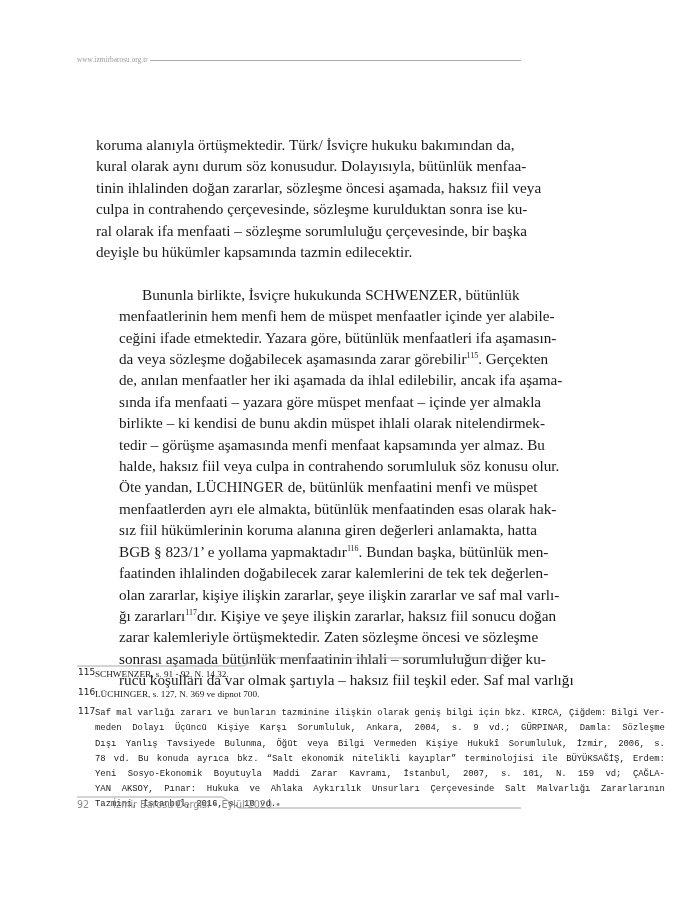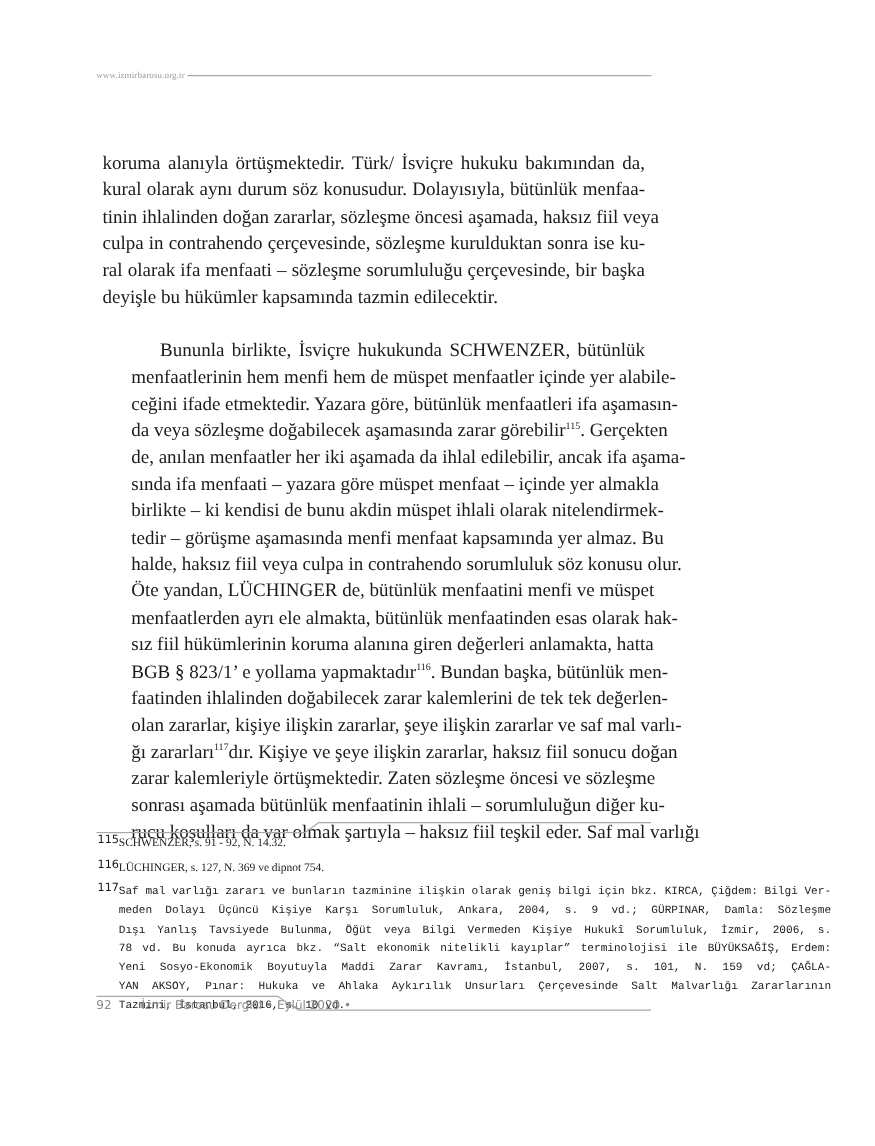--- a/index.html
+++ b/index.html
@@ -42,21 +42,21 @@
       position: absolute;
       left: 78px;
       top: 116px;
       width: 442px;
       font-size: 15.2px;
       line-height: 21.4px;
       text-align: justify;
       hyphens: manual;
     }
     .para {
-      margin: 4px;
+      margin: 18px;
       text-align: justify;
       text-align-last: left;
     }
     .para + .para {
       margin-top: 21.4px;
     }
     .para.indent {
       text-indent: 23px;
     }
     .line {
@@ -195,21 +195,21 @@
 <div class="footnotes" id="footnotes">
     <div class="fn">
       <span class="fn-num">115</span>
       <span class="fn-text">
         <span class="line last">SCHWENZER, s. 91 - 92, N. 14.32.</span>
       </span>
     </div>
     <div class="fn">
       <span class="fn-num">116</span>
       <span class="fn-text">
-        <span class="line last">LÜCHINGER, s. 127, N. 369 ve dipnot 754.</span>
+        <span class="line last">LÜCHINGER, s. 127, N. 369 ve dipnot 700.</span>
       </span>
     </div>
     <div class="fn fn-long">
       <span class="fn-num">117</span>
       <span class="fn-text">
         <span class="line">Saf mal varlığı zararı ve bunların tazminine ilişkin olarak geniş bilgi için bkz. KIRCA, Çiğdem: Bilgi Ver-</span>
         <span class="line">meden Dolayı Üçüncü Kişiye Karşı Sorumluluk, Ankara, 2004, s. 9 vd.; GÜRPINAR, Damla: Sözleşme</span>
         <span class="line">Dışı Yanlış Tavsiyede Bulunma, Öğüt veya Bilgi Vermeden Kişiye Hukukî Sorumluluk, İzmir, 2006, s.</span>
         <span class="line">78 vd. Bu konuda ayrıca bkz. “Salt ekonomik nitelikli kayıplar” terminolojisi ile BÜYÜKSAĞİŞ, Erdem:</span>
         <span class="line">Yeni Sosyo-Ekonomik Boyutuyla Maddi Zarar Kavramı, İstanbul, 2007, s. 101, N. 159 vd; ÇAĞLA-</span>

